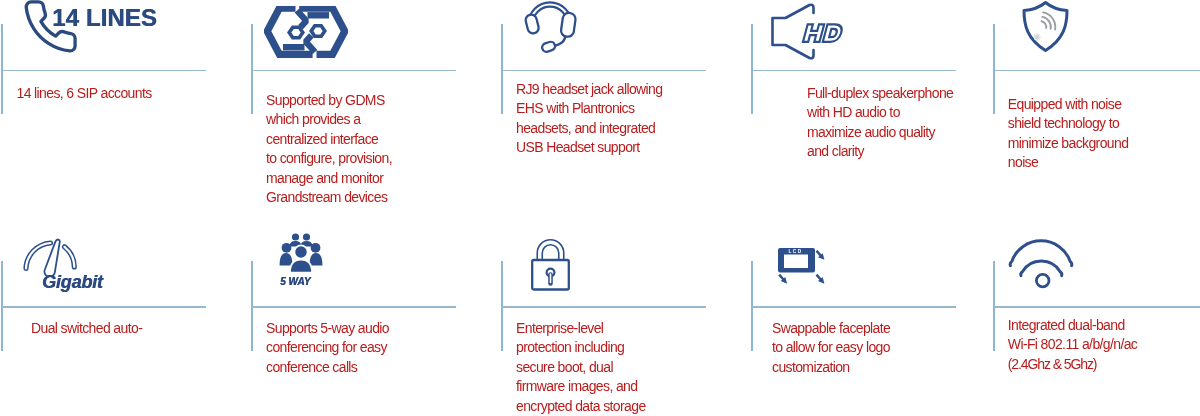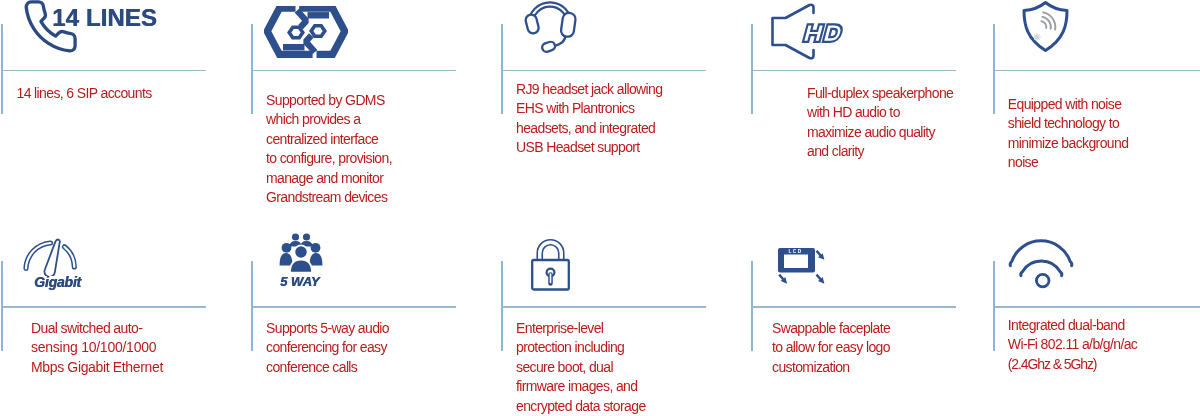--- a/index.html
+++ b/index.html
@@ -33,21 +33,21 @@
 <div class="hl" style="left:751px;top:306px"></div>
 <div class="vl" style="left:993px;top:260.5px"></div>
 <div class="hl" style="left:993.5px;top:306px;width:207px"></div>
 
 <div class="txt" style="left:16.5px;top:83.8px">14 lines, 6 SIP accounts</div>
 <div class="txt" style="left:266px;top:91px">Supported by GDMS<br>which provides a<br>centralized interface<br>to configure, provision,<br>manage and monitor<br>Grandstream devices</div>
 <div class="txt" style="left:516px;top:80px">RJ9 headset jack allowing<br>EHS with Plantronics<br>headsets, and integrated<br>USB Headset support</div>
 <div class="txt" style="left:807px;top:83.8px">Full-duplex speakerphone<br>with HD audio to<br>maximize audio quality<br>and clarity</div>
 <div class="txt" style="left:1007.8px;top:95px">Equipped with noise<br>shield technology to<br>minimize background<br>noise</div>
 
-<div class="txt" style="left:31px;top:319px">Dual switched auto-<br><span style="letter-spacing:-0.25px">sensing 10/100/1000</span><br><span style="letter-spacing:-0.35px">Mbps Gigabit Ethernet</span><br></div>
+<div class="txt" style="left:31px;top:319px">Dual switched auto-<br><br><br></div>
 <div class="txt" style="left:266px;top:319px">Supports 5-way audio<br>conferencing for easy<br>conference calls</div>
 <div class="txt" style="left:516px;top:319px">Enterprise-level<br>protection including<br>secure boot, dual<br>firmware images, and<br>encrypted data storage</div>
 <div class="txt" style="left:772px;top:319px">Swappable faceplate<br>to allow for easy logo<br>customization</div>
 <div class="txt" style="left:1007.8px;top:316px">Integrated dual-band<br>Wi-Fi 802.11 a/b/g/n/ac<br><span style="letter-spacing:-1.1px">(2.4Ghz &amp; 5Ghz)</span></div>
 
 <div class="ic" id="icon-phone" style="left:21px;top:-4px">
 <svg width="59" height="61" viewBox="0 0 24 24" fill="none" stroke="#2b4a80" stroke-width="1.35" stroke-linecap="round" stroke-linejoin="round">
 <path d="M22 16.92v3a2 2 0 0 1-2.18 2 19.79 19.79 0 0 1-8.63-3.07 19.5 19.5 0 0 1-6-6 19.79 19.79 0 0 1-3.07-8.67A2 2 0 0 1 4.11 2h3a2 2 0 0 1 2 1.72 12.84 12.84 0 0 0 .7 2.81 2 2 0 0 1-.45 2.11L8.09 9.91a16 16 0 0 0 6 6l1.27-1.27a2 2 0 0 1 2.11-.45 12.84 12.84 0 0 0 2.81.7A2 2 0 0 1 22 16.92z"></path>
 </svg>
 </div>
@@ -123,39 +123,39 @@
 <svg width="58" height="38" viewBox="0 0 58 38">
 <g fill="none">
 <path d="M4 30.5 A 26.5 26.5 0 0 1 28.5 5" stroke="#2d4f8c" stroke-width="5.2" stroke-linecap="round"></path>
 <path d="M4 30.5 A 26.5 26.5 0 0 1 28.5 5" stroke="#fff" stroke-width="2.2" stroke-linecap="round"></path>
 <path d="M42.5 8.8 A 26.5 26.5 0 0 1 52.3 29" stroke="#2d4f8c" stroke-width="5.2" stroke-linecap="round"></path>
 <path d="M42.5 8.8 A 26.5 26.5 0 0 1 52.3 29" stroke="#fff" stroke-width="2.2" stroke-linecap="round"></path>
 <path d="M33.4 3.6 C 35 0.2 38.6 1.2 37.6 4.9 L 32.8 34.4 A 5.2 5.2 0 1 1 22.9 31.5 Z" fill="#fff" stroke="#2d4f8c" stroke-width="1.8" stroke-linejoin="round"></path>
 </g>
 </svg>
 </div>
-<div id="tgig" style="position:absolute;left:34px;top:275.5px;color:#2b4a80;font-size:14px;line-height:13px;font-weight:bold;font-style:italic;white-space:nowrap;letter-spacing:-0.2px;text-shadow:0.5px 0 #2b4a80">Gigabit</div>
+<div id="tgig" style="position:absolute;left:42px;top:275.5px;color:#2b4a80;font-size:18px;line-height:13px;font-weight:bold;font-style:italic;white-space:nowrap;letter-spacing:-0.2px;text-shadow:0.5px 0 #2b4a80">Gigabit</div>
 
 <div class="ic" id="icon-5way" style="left:279px;top:232px">
 <svg width="44" height="42" viewBox="0 0 44 42">
 <g fill="#2d4f8c">
 <circle cx="16.5" cy="5" r="3.6"></circle>
 <path d="M10.5 14.5 q 0 -5.5 6 -5.5 q 6 0 6 5.5 Z"></path>
 <circle cx="27.5" cy="5" r="3.6"></circle>
 <path d="M21.5 14.5 q 0 -5.5 6 -5.5 q 6 0 6 5.5 Z"></path>
 <circle cx="7.5" cy="15.8" r="4.9"></circle>
 <path d="M0.5 33.5 q 0 -12.5 6.5 -12.5 q 6.5 0 6.5 12.5 Z"></path>
 <circle cx="36.5" cy="15.8" r="4.9"></circle>
 <path d="M30.5 33.5 q 0 -12.5 6.5 -12.5 q 6.5 0 6.5 12.5 Z"></path>
 <circle cx="22" cy="20" r="6.6" stroke="#fff" stroke-width="1.7"></circle>
 <path d="M11 40.5 C 11 31.5 15 27.6 22 27.6 C 29 27.6 33 31.5 33 40.5 Z" stroke="#fff" stroke-width="1.7"></path>
 </g>
 </svg>
 </div>
-<div id="t5way" style="position:absolute;left:280px;top:274.5px;color:#2b4a80;font-size:13px;line-height:14.5px;font-weight:bold;font-style:italic;white-space:nowrap;text-shadow:0.5px 0 #2b4a80">5 WAY</div>
+<div id="t5way" style="position:absolute;left:280px;top:274.5px;color:#2b4a80;font-size:10px;line-height:14.5px;font-weight:bold;font-style:italic;white-space:nowrap;text-shadow:0.5px 0 #2b4a80">5 WAY</div>
 
 <div class="ic" id="icon-lock" style="left:531px;top:238px">
 <svg width="39" height="53" viewBox="0 0 39 53">
 <g fill="none" stroke-linecap="round">
 <path d="M8.75 23 L8.75 15 A 10.75 10.75 0 0 1 30.25 15 L30.25 23" stroke="#2d4f8c" stroke-width="6.6"></path>
 <path d="M8.75 23 L8.75 15 A 10.75 10.75 0 0 1 30.25 15 L30.25 23" stroke="#fff" stroke-width="3.4"></path>
 <rect x="1.2" y="22" width="36.6" height="29.5" rx="1.5" fill="#fff" stroke="#2d4f8c" stroke-width="2.3"></rect>
 <circle cx="19.5" cy="34.5" r="3.9" fill="#fff" stroke="#2d4f8c" stroke-width="2.2"></circle>
 <path d="M19.5 36.5 L19.5 45.5" stroke="#2d4f8c" stroke-width="4.6"></path>
 <path d="M19.5 36 L19.5 44.5" stroke="#fff" stroke-width="1.6"></path>

